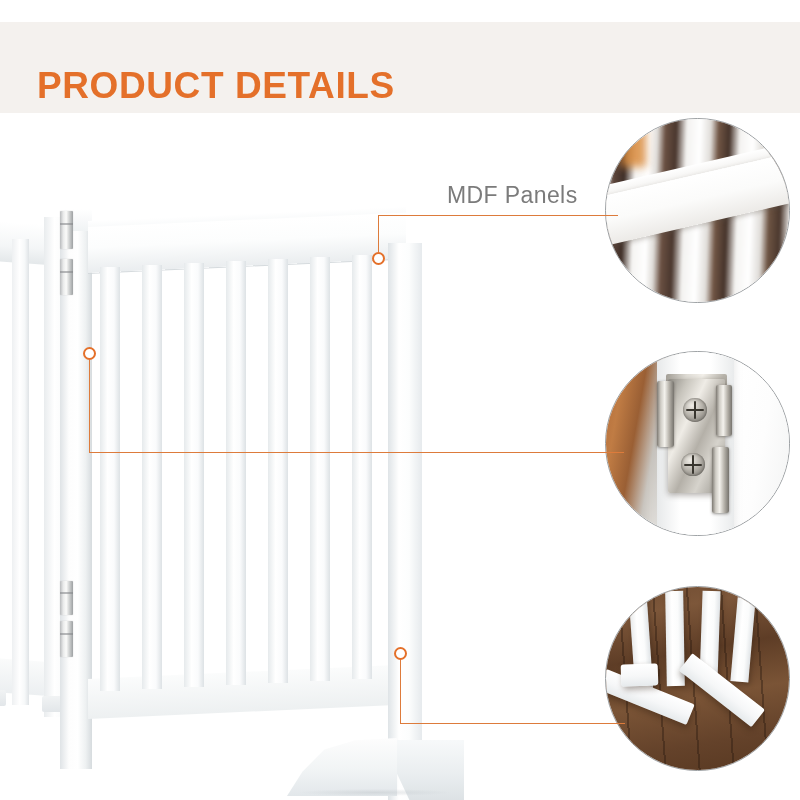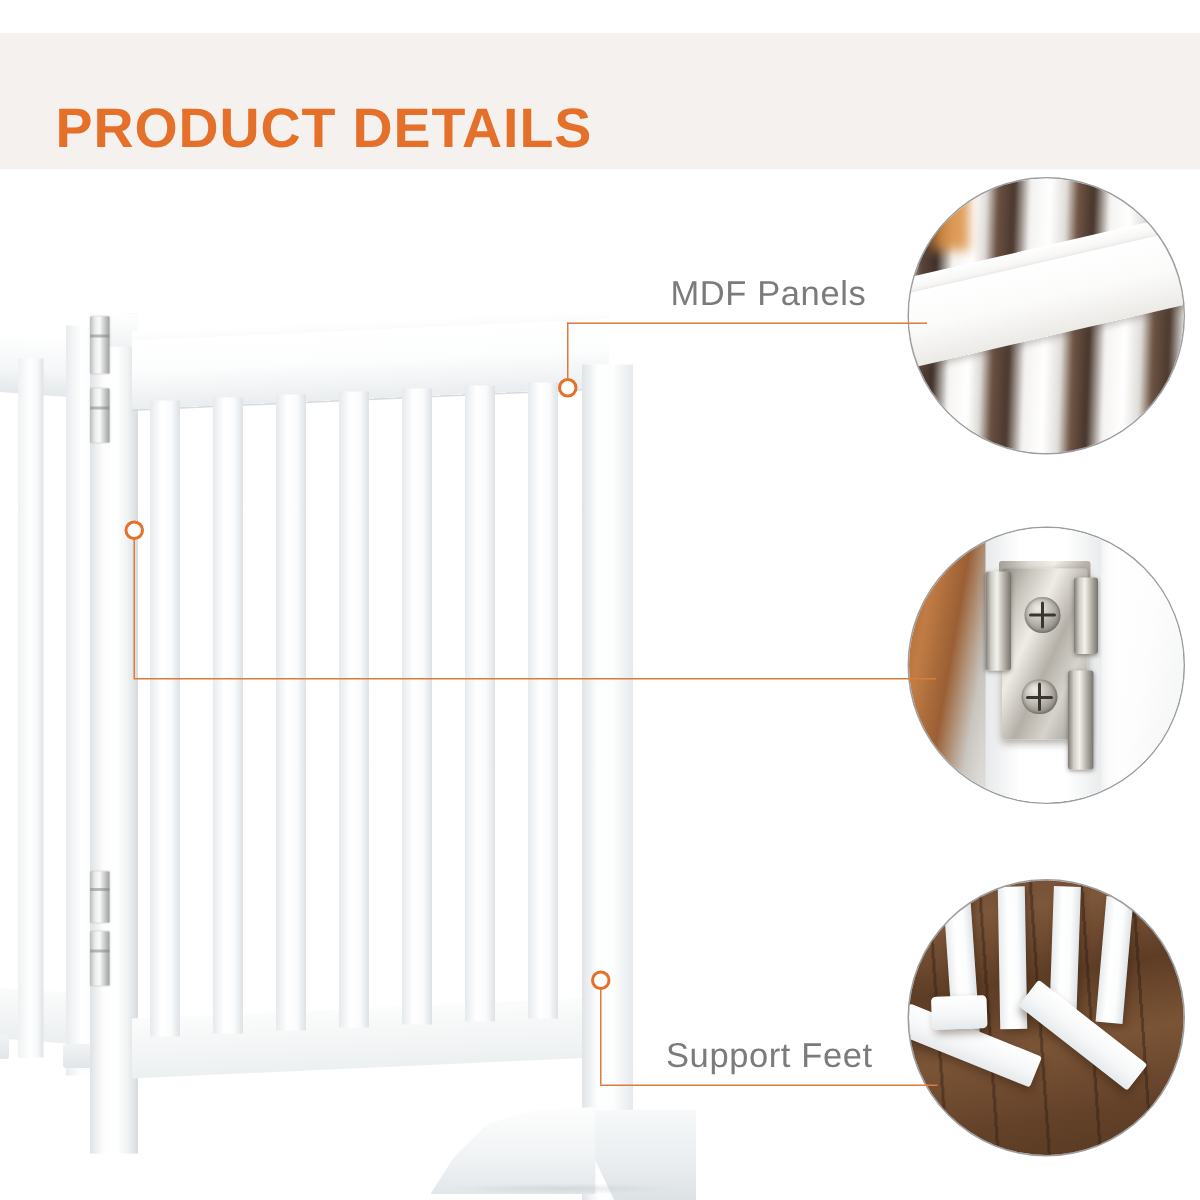--- a/index.html
+++ b/index.html
@@ -340,16 +340,15 @@
     <div class="cdot" style="left:372px;top:252px;"></div>
     <div class="clabel" style="left:447px;top:182px;">MDF Panels</div>
 
     <div class="cline v" style="left:89px;top:358px;height:94px;"></div>
     <div class="cline h" style="left:89px;top:452px;width:535px;"></div>
     <div class="cdot" style="left:83px;top:347px;"></div>
 
     <div class="cline v" style="left:400px;top:658px;height:65px;"></div>
     <div class="cline h" style="left:400px;top:723px;width:225px;"></div>
     <div class="cdot" style="left:394px;top:647px;"></div>
-    <div class="clabel" style="left:444px;top:690px;">Support Feet</div>
   </div>
 
 </div>
 
 </body></html>

